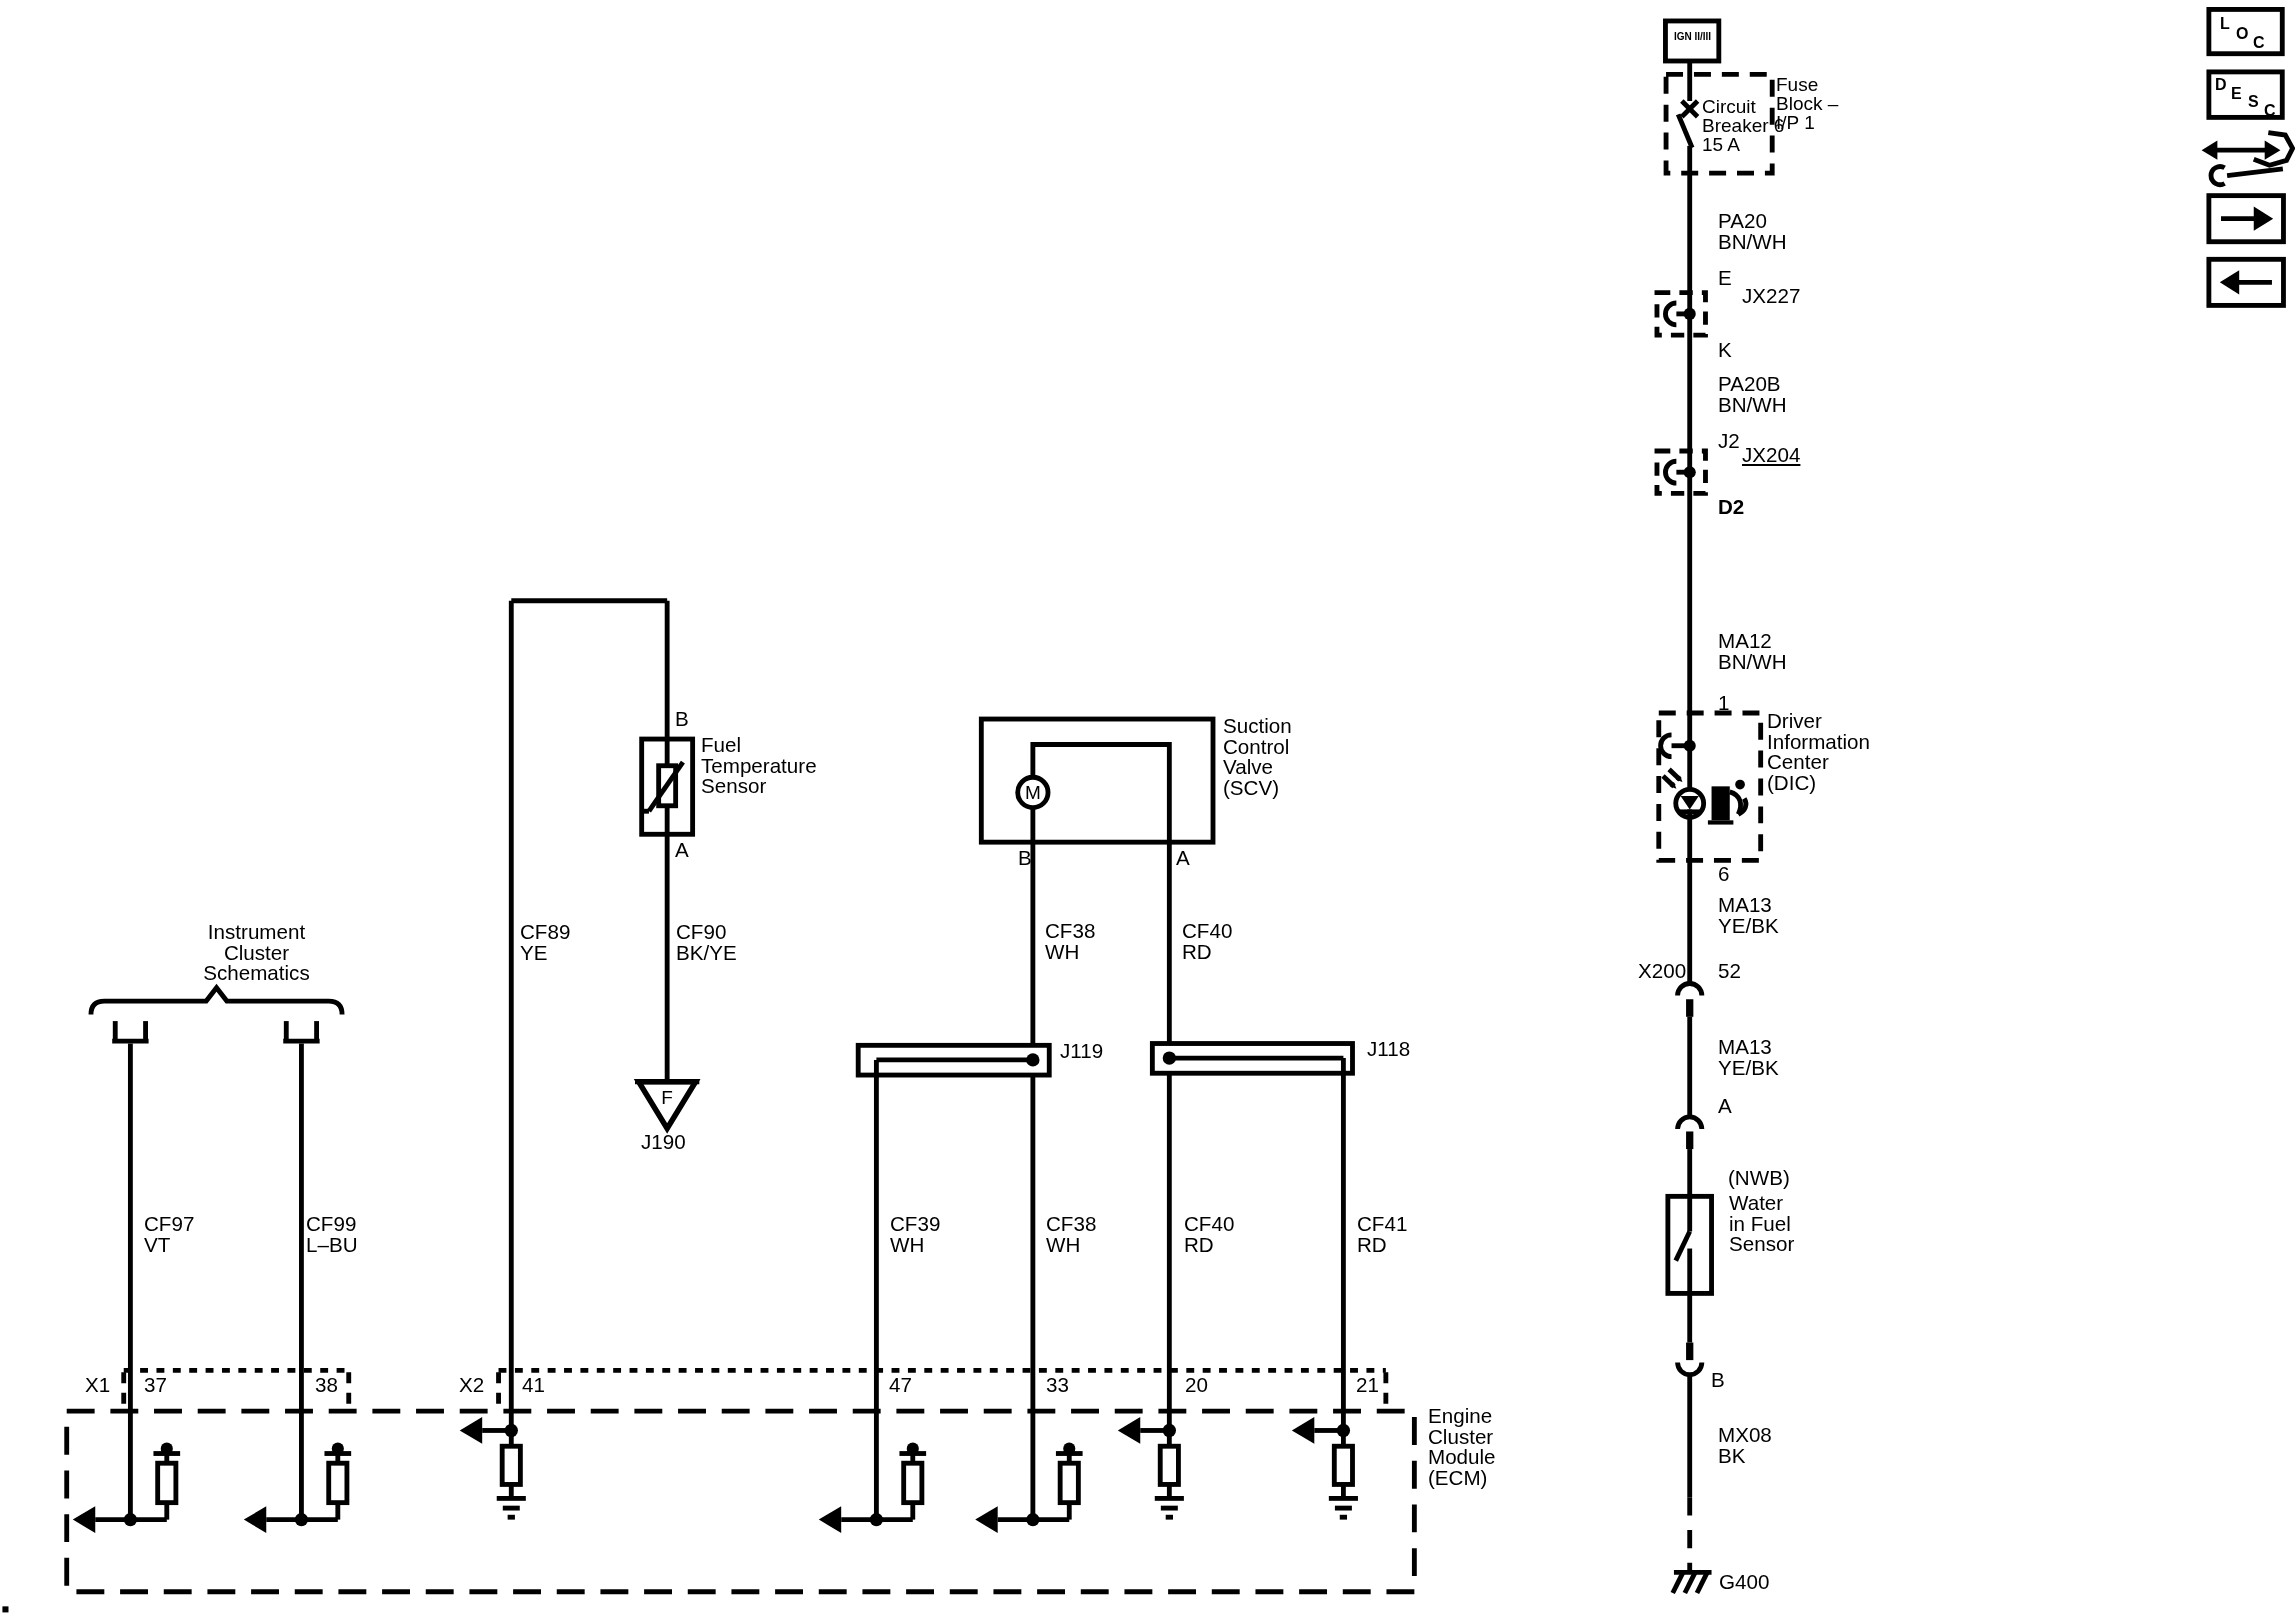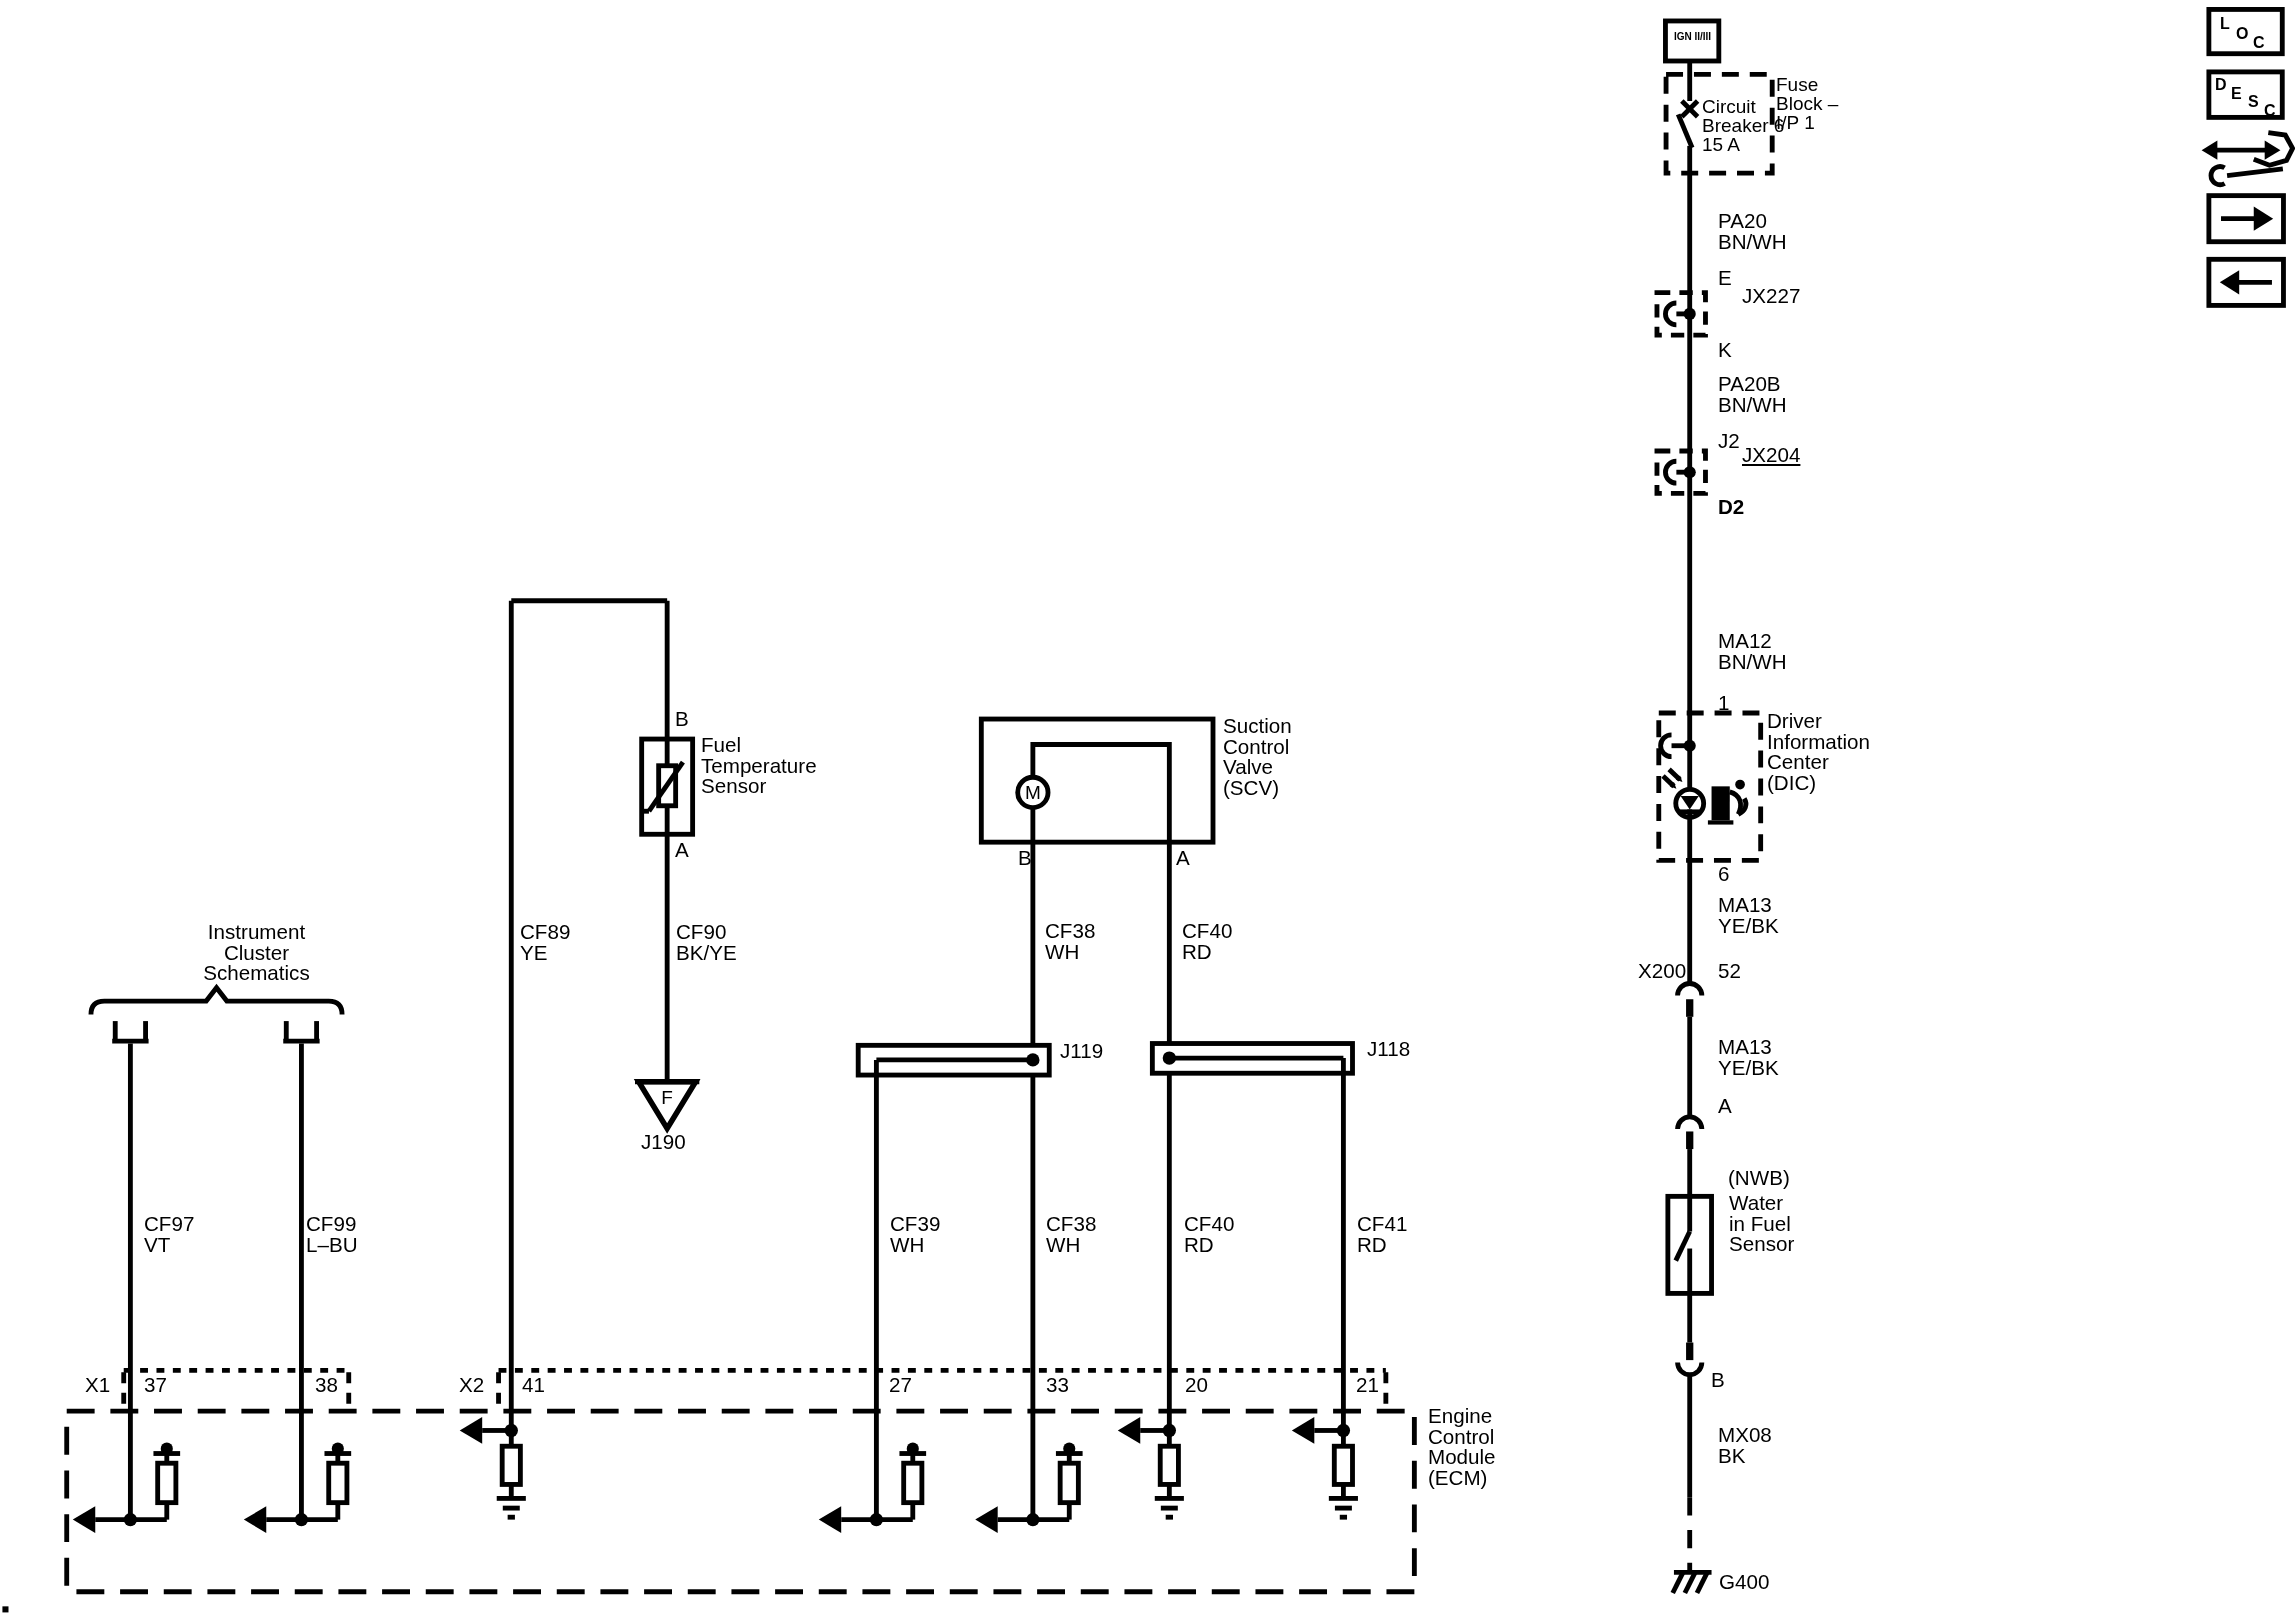--- a/index.html
+++ b/index.html
@@ -313,26 +313,26 @@
 <div class="lbl" style="left:144px;top:1214px;">CF97
 VT</div>
 <div class="lbl" style="left:306px;top:1214px;">CF99
 L–BU</div>
 
 <div class="lbl" style="left:85px;top:1375px;">X1</div>
 <div class="lbl" style="left:144px;top:1375px;">37</div>
 <div class="lbl" style="left:315px;top:1375px;">38</div>
 <div class="lbl" style="left:459px;top:1375px;">X2</div>
 <div class="lbl" style="left:522px;top:1375px;">41</div>
-<div class="lbl" style="left:889px;top:1375px;">27</div>
+<div class="lbl" style="left:889px;top:1375px;">47</div>
 <div class="lbl" style="left:1046px;top:1375px;">33</div>
 <div class="lbl" style="left:1185px;top:1375px;">20</div>
 <div class="lbl" style="left:1356px;top:1375px;">21</div>
 <div class="lbl" style="left:1428px;top:1406px;">Engine
-Control
+Cluster
 Module
 (ECM)</div>
 
 <div class="lbl" style="left:520px;top:922px;">CF89
 YE</div>
 <div class="lbl" style="left:676px;top:922px;">CF90
 BK/YE</div>
 <div class="lbl" style="left:701px;top:735px;">Fuel
 Temperature
 Sensor</div>

